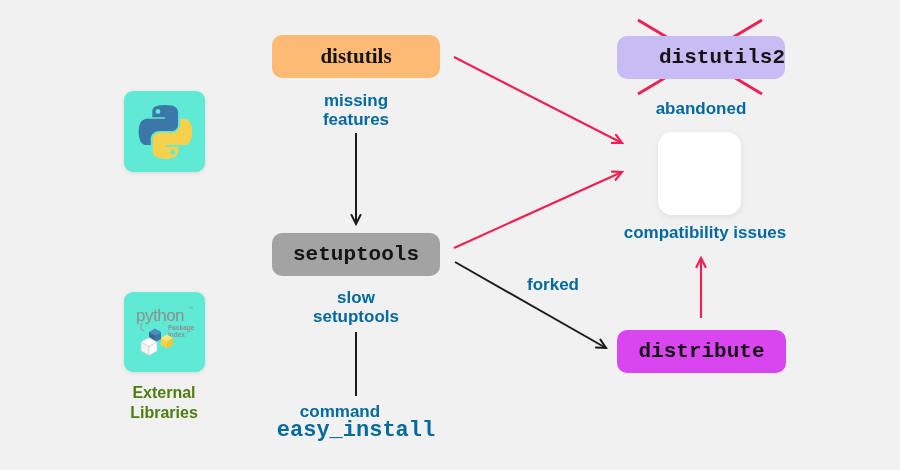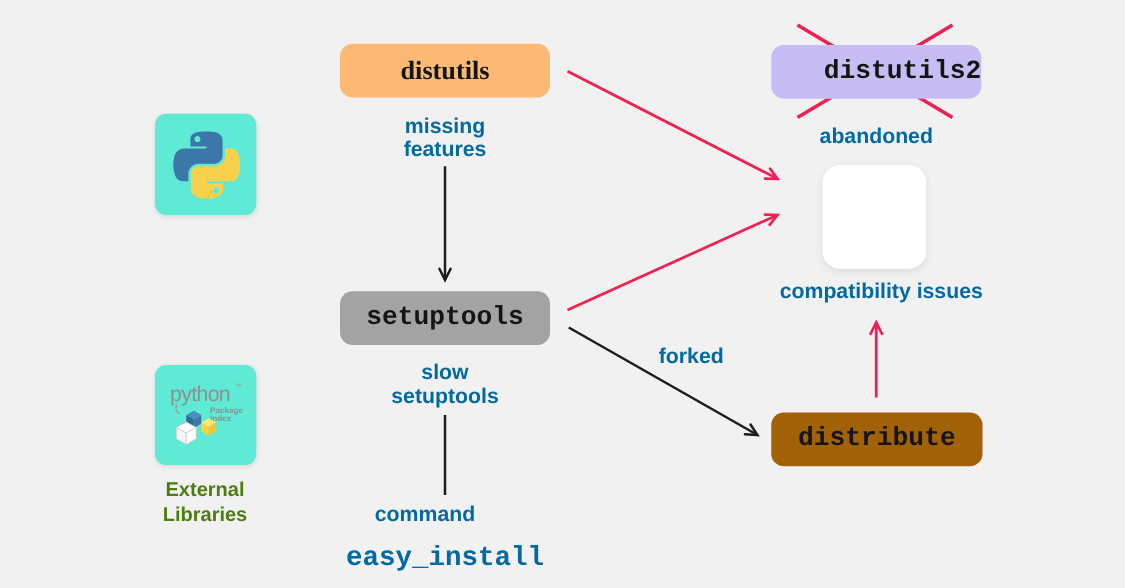--- a/index.html
+++ b/index.html
@@ -18,21 +18,21 @@
         display:flex;align-items:center;justify-content:center;}
   .card-python{left:124px;top:91px;width:81px;height:81px;}
   .card-pypi  {left:124px;top:292px;width:81px;height:80px;}
   .compat-box {position:absolute;left:658px;top:132px;width:83px;height:83px;
                background:#fff;border-radius:14px;box-shadow:0 2px 6px rgba(0,0,0,.08);}
   .ann{position:absolute;text-align:center;font-weight:700;font-size:17px;
        color:#0369a1;line-height:1.13;white-space:pre-line;}
   .ann-missing {left:272px;top:91px;width:168px;}
   .ann-slow    {left:272px;top:288px;width:168px;}
   .ann-command {left:256px;top:402px;width:168px;}
-  .ann-easy    {left:246px;top:419px;width:220px;font-family:"Liberation Mono","DejaVu Sans Mono",monospace;font-size:22px;margin-top:16px;}
+  .ann-easy    {left:246px;top:419px;width:220px;font-family:"Liberation Mono","DejaVu Sans Mono",monospace;font-size:22px;}
   .ann-forked  {left:513px;top:275px;width:80px;}
   .ann-abandon {left:617px;top:99px;width:168px;}
   .ann-compat  {left:595px;top:223px;width:220px;}
   .card-label{position:absolute;text-align:center;font-weight:600;font-size:16px;
               line-height:1.22;white-space:pre-line;}
   .label-python{left:94px;top:185px;width:140px;}
   .label-pypi  {left:94px;top:383px;width:140px;}
 </style>
 </head>
 <body>
@@ -102,21 +102,21 @@
   </div>
 
   <div class="node node-distutils2" style="background: rgb(200, 188, 245); justify-content: flex-end;">
     <span>distutils2</span>
   </div>
 
   <div class="node node-setuptools" style="background: #a3a3a3;">
     <span>setuptools</span>
   </div>
 
-  <div class="node node-distribute" style="background: #a16207;">
+  <div class="node node-distribute" style="background: #d946ef;">
     <span>distribute</span>
   </div>
 
   <div class="compat-box"></div>
 
   <div class="ann ann-missing">missing
 features</div>
   <div class="ann ann-slow">slow
 setuptools</div>
   <div class="ann ann-command">command</div>

